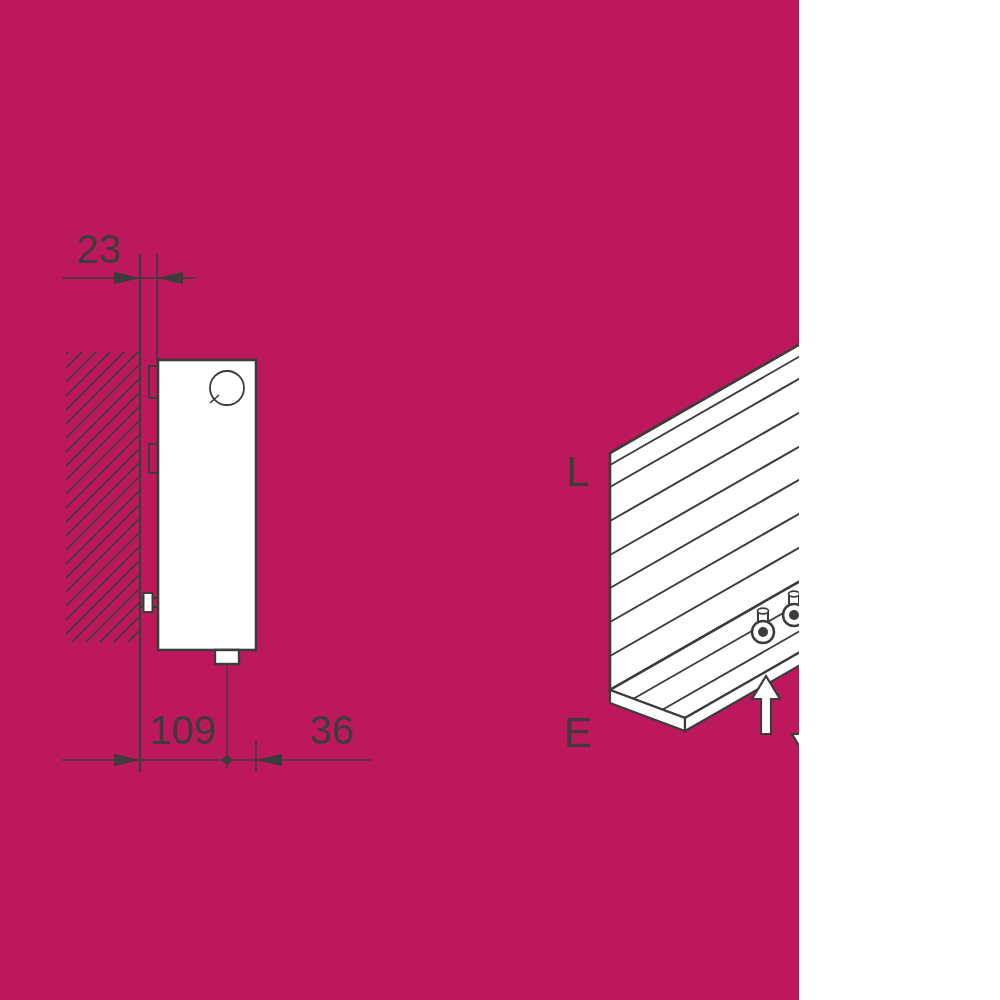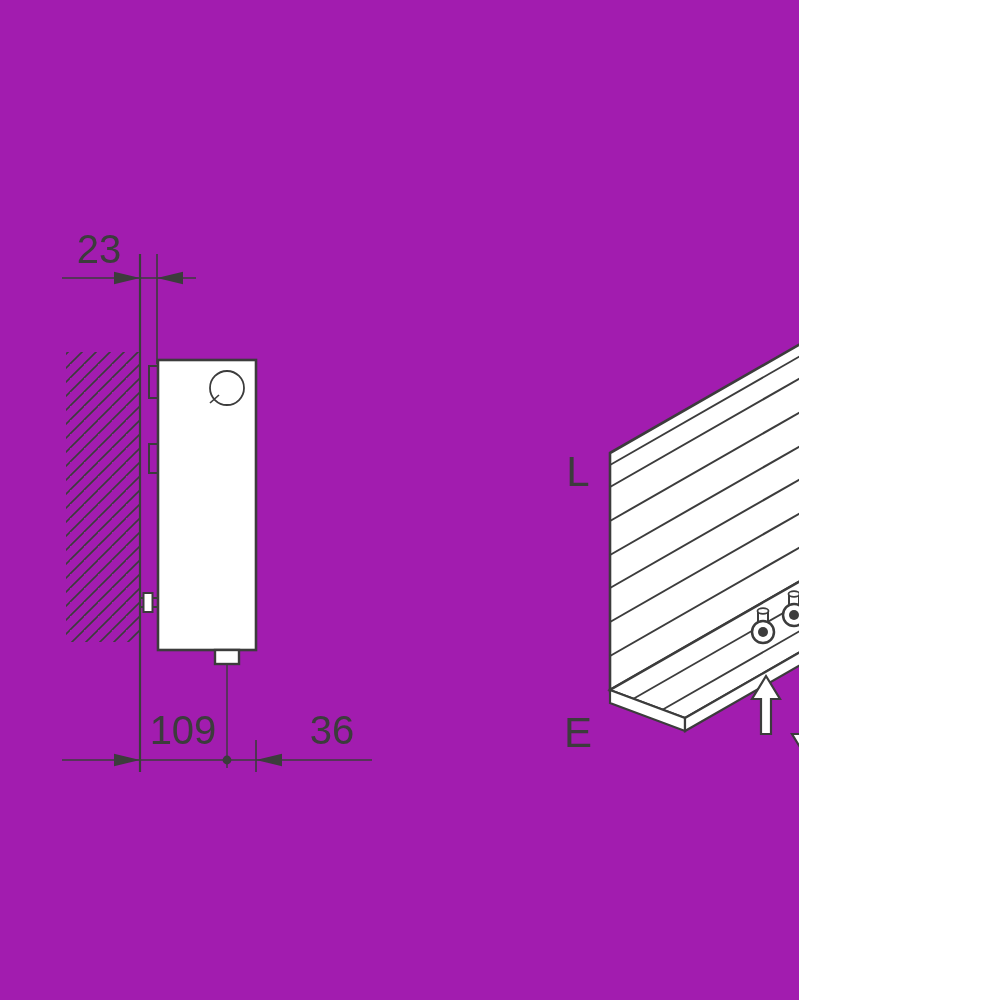--- a/index.html
+++ b/index.html
@@ -1,19 +1,19 @@
 <!DOCTYPE html>
 <html><head>
 <meta charset="utf-8">
 <style>
   html,body{margin:0;padding:0;background:#ffffff;}
   .canvas{
     position:relative;
     width:799px;height:1000px;
-    background:#a21caf;
+    background:#be185d;
     font-family:"Liberation Sans", sans-serif;
     overflow:hidden;
   }
   svg text{
     font-family:"Liberation Sans", sans-serif;
     fill:#3c3c3c;
   }
   .dim-text{font-size:40px;}
   .view-label{font-size:42px;}
 </style>

